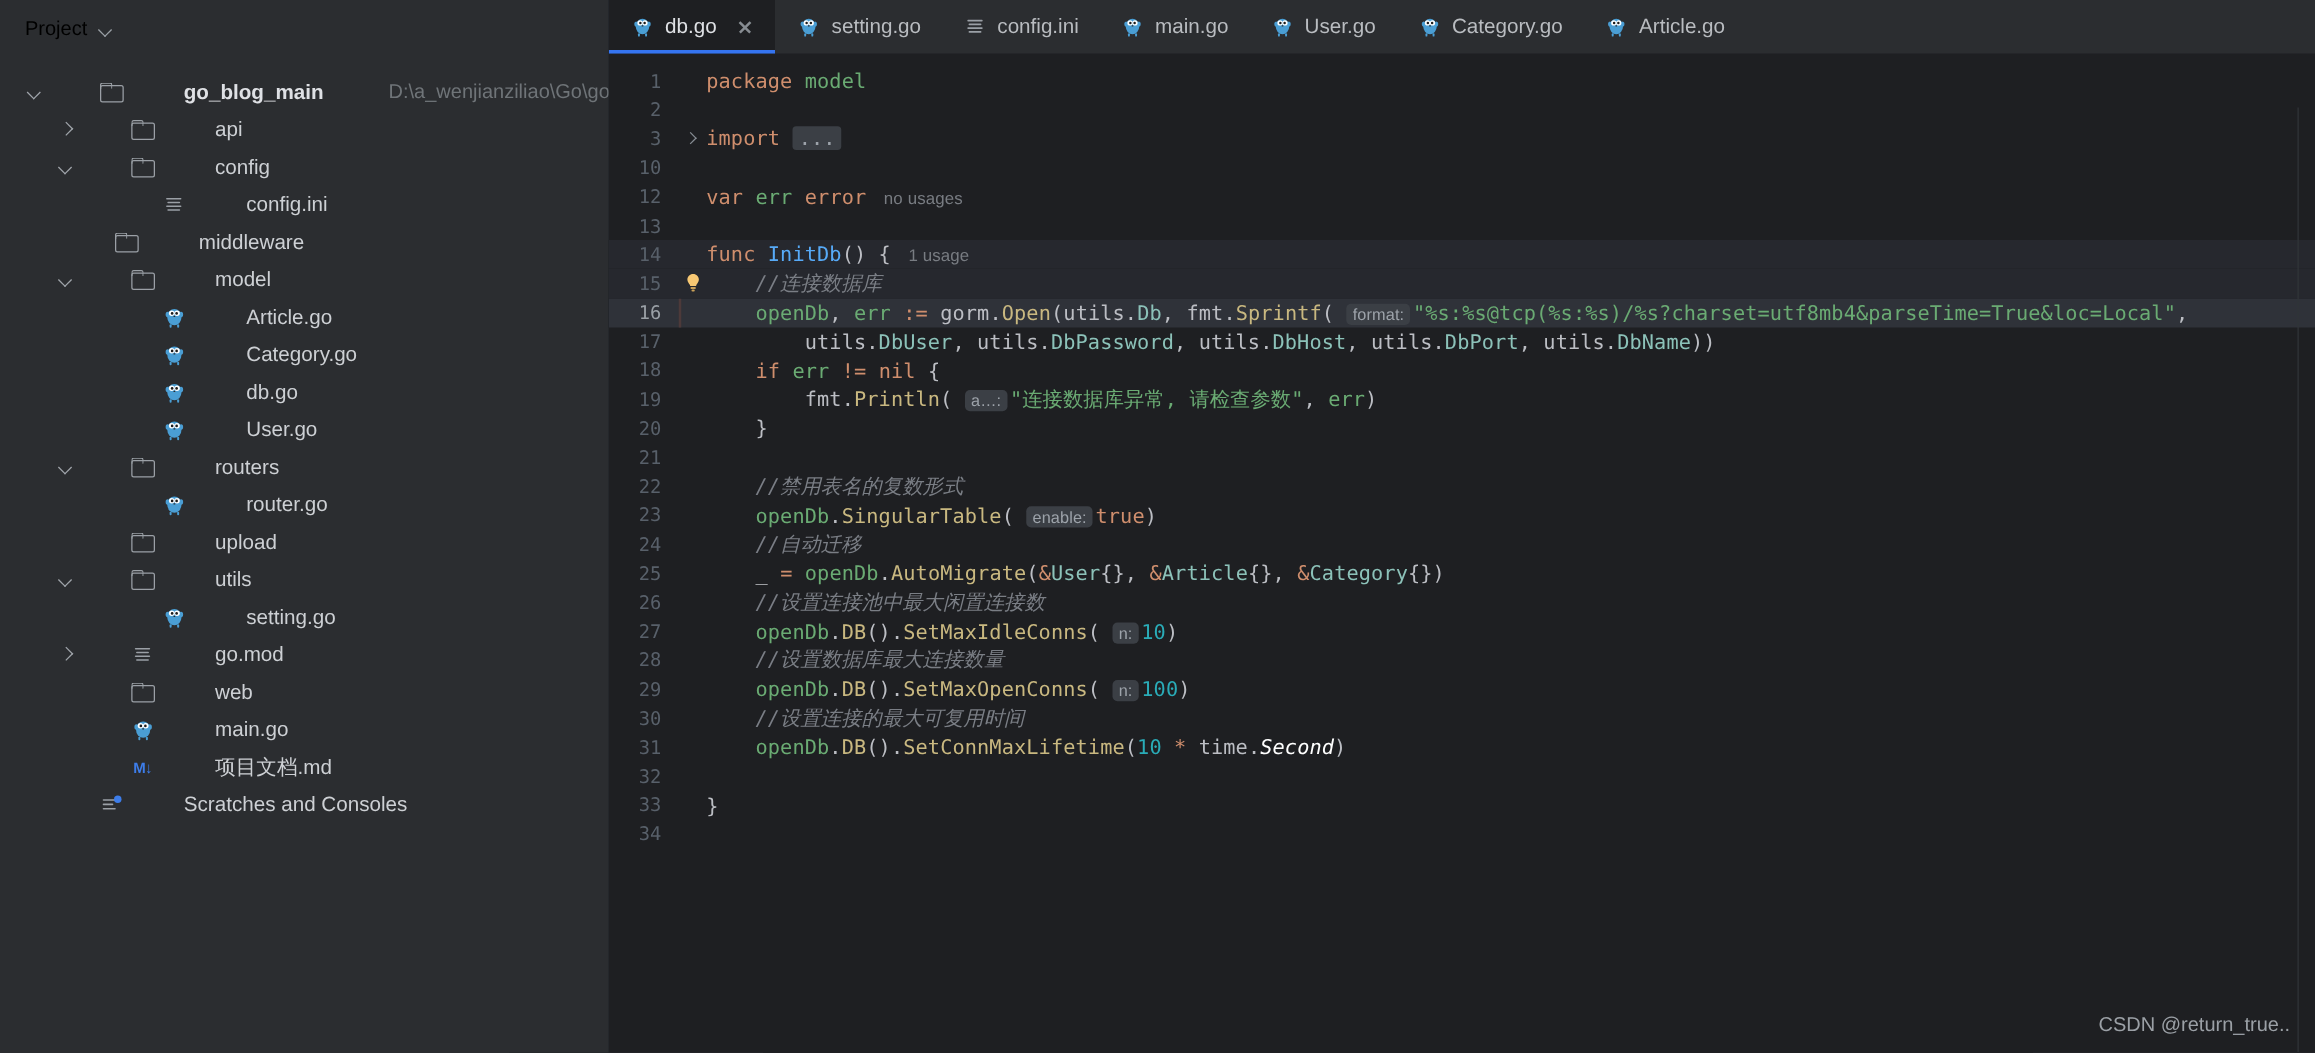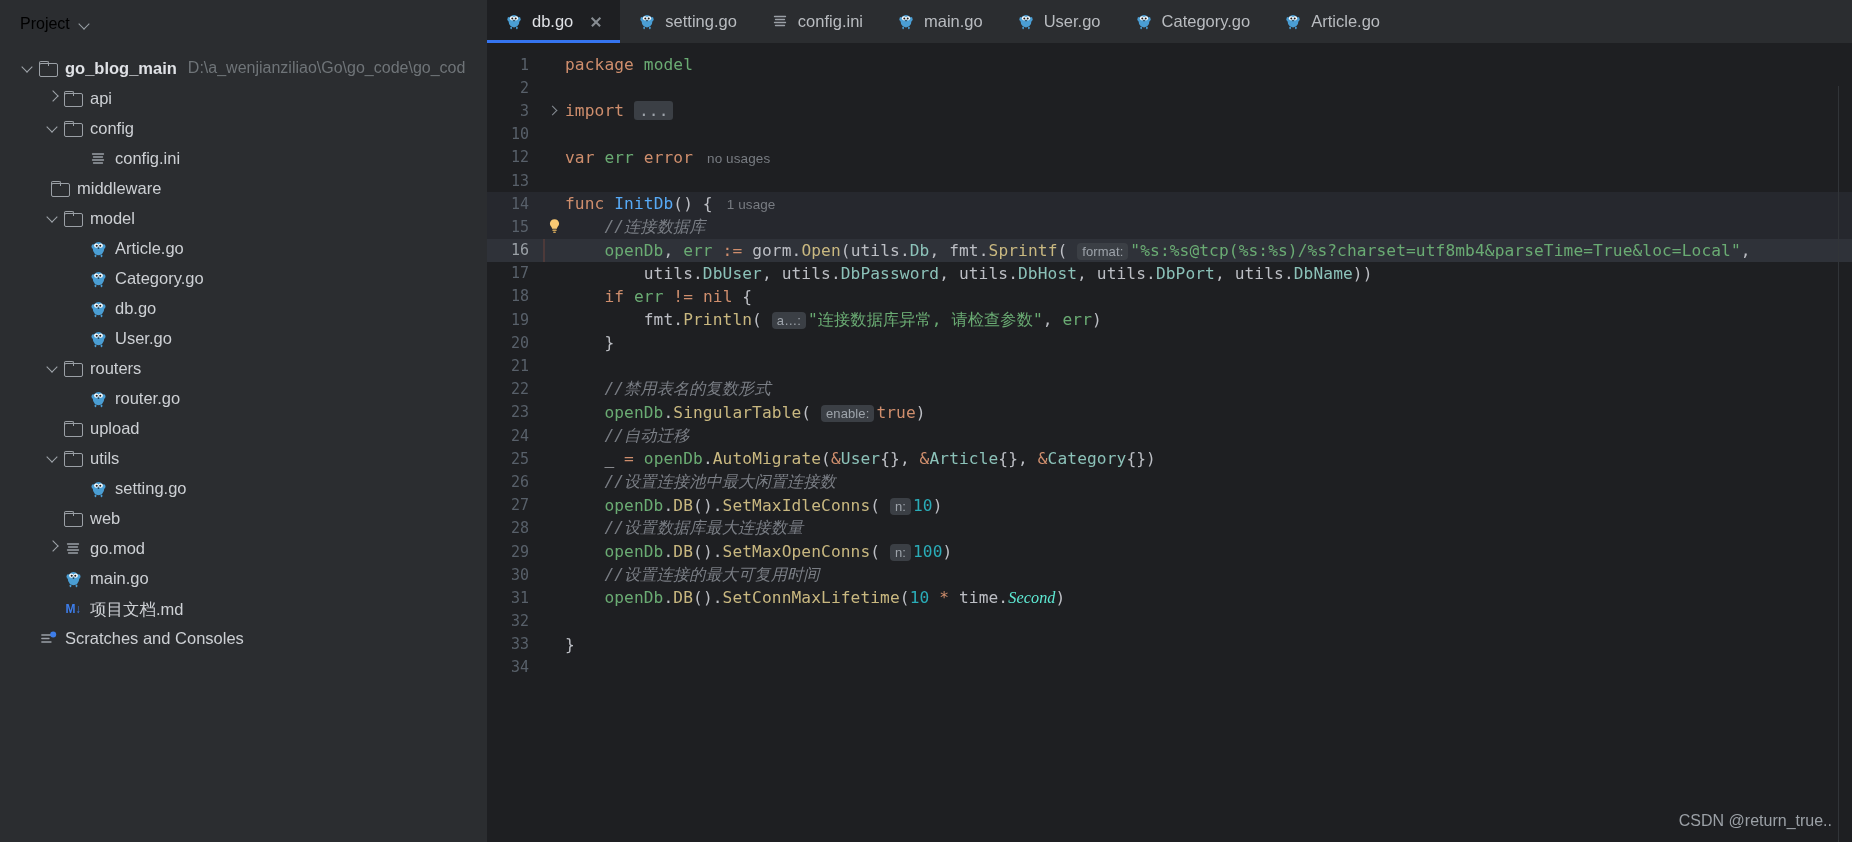--- a/index.html
+++ b/index.html
@@ -25,22 +25,22 @@
   }
   .chev-sm { width: 12px; height: 12px; display:inline-block; position: relative; }
   .chev-sm::after {
     content: ""; position: absolute; left: 1px; top: 2px;
     width: 7px; height: 7px;
     border-right: 1.4px solid #9aa0a6; border-bottom: 1.4px solid #9aa0a6;
     transform: rotate(45deg);
   }
   #tree { padding-top: 12px; font-size: 16.5px; color: #cfd2d6; }
   .row {
-    display: flex; align-items: flex-start; height: 30px;
-    white-space: nowrap; cursor: default; padding-right: 8px;
+    display: flex; align-items: center; height: 30px;
+    white-space: nowrap; cursor: default; padding-right: 8px; gap: 41px;
   }
   .arrow {
     width: 16px; height: 16px; flex: 0 0 16px; position: relative; margin-right: 2px;
   }
   .arrow.down::after {
     content:""; position:absolute; left:3px; top:4px; width:7px; height:7px;
     border-right:1.5px solid #a0a5ab; border-bottom:1.5px solid #a0a5ab;
     transform: rotate(45deg);
   }
   .arrow.right::after {
@@ -141,21 +141,21 @@
   
   .kw   { color:#cf8e6d; }
   .fn   { color:#57aaf7; }
   .str  { color:#6aab73; }
   .num  { color:#2aacb8; }
   .typ  { color:#8cc2b9; }
   .id   { color:#bcbec4; }
   .var  { color:#6aab73; }
   .cmt  { color:#7a7e85;font-style:italic; }
   .meth { color:#c9b880; }
-  .ital { font-style: italic; color:#5eead4;font-family:Liberation Serif, serif; }
+  .ital { font-style: italic; color:#ffffff; }
   .inlay {
     color:#787c82; font-family:"Liberation Sans", sans-serif; font-size:13.5px;
     letter-spacing:.1px;
   }
   .hint {
     background:#3b3f45; color:#9d a3aa; color:#9da3aa; border-radius:4px;
     padding:1px 5px; font-family:"Liberation Sans", sans-serif; font-size:13px;
     margin-right:2px;
   }
   #rail-line { position:absolute; right:13px; top:43px; bottom:0; width:1px; background:#313438; }
@@ -332,42 +332,42 @@
     <circle cx="6" cy="5.3" r="2.1" fill="#ffffff"></circle>
     <circle cx="10" cy="5.3" r="2.1" fill="#ffffff"></circle>
     <circle cx="6.3" cy="5.4" r="1" fill="#1c1c1c"></circle>
     <circle cx="9.7" cy="5.4" r="1" fill="#1c1c1c"></circle>
     <rect x="7.3" y="7.1" width="1.4" height="1.1" rx=".5" fill="#2a2a2a"></rect>
     <rect x="4.4" y="13.6" width="1.5" height="2.6" rx=".7" fill="#4a9ed4"></rect>
     <rect x="10.1" y="13.6" width="1.5" height="2.6" rx=".7" fill="#4a9ed4"></rect>
   </svg>
           </span>
           <span class="name">setting.go</span>
-        </div>
-        <div class="row" style="padding-left: 45px;">
-          <span class="arrow"></span>
-          <span class="ico folder"></span>
-          <span class="name">web</span>
         </div>
         <div class="row" style="padding-left: 45px;">
           <span class="arrow right"></span>
           <span class="ico lines">
             <svg viewBox="0 0 16 16" xmlns="http://www.w3.org/2000/svg">
     <g stroke="#9ba0a6" stroke-width="1.3" stroke-linecap="round">
       <line x1="2.5" y1="3" x2="13.5" y2="3"></line>
       <line x1="3.5" y1="6" x2="12.5" y2="6"></line>
       <line x1="2.5" y1="9" x2="13.5" y2="9"></line>
       <line x1="3.5" y1="12" x2="12.5" y2="12"></line>
     </g>
             </svg>
           </span>
           <span class="name">go.mod</span>
         </div>
         <div class="row" style="padding-left: 45px;">
           <span class="arrow"></span>
+          <span class="ico folder"></span>
+          <span class="name">web</span>
+        </div>
+        <div class="row" style="padding-left: 45px;">
+          <span class="arrow"></span>
           <span class="ico gopher">
             <svg viewBox="0 0 16 17" xmlns="http://www.w3.org/2000/svg">
     <ellipse cx="8" cy="8.2" rx="5.4" ry="6.2" fill="#4a9ed4"></ellipse>
     <ellipse cx="2.9" cy="6.2" rx="1.5" ry="2.1" fill="#4a9ed4"></ellipse>
     <ellipse cx="13.1" cy="6.2" rx="1.5" ry="2.1" fill="#4a9ed4"></ellipse>
     <circle cx="6" cy="5.3" r="2.1" fill="#ffffff"></circle>
     <circle cx="10" cy="5.3" r="2.1" fill="#ffffff"></circle>
     <circle cx="6.3" cy="5.4" r="1" fill="#1c1c1c"></circle>
     <circle cx="9.7" cy="5.4" r="1" fill="#1c1c1c"></circle>
     <rect x="7.3" y="7.1" width="1.4" height="1.1" rx=".5" fill="#2a2a2a"></rect>

